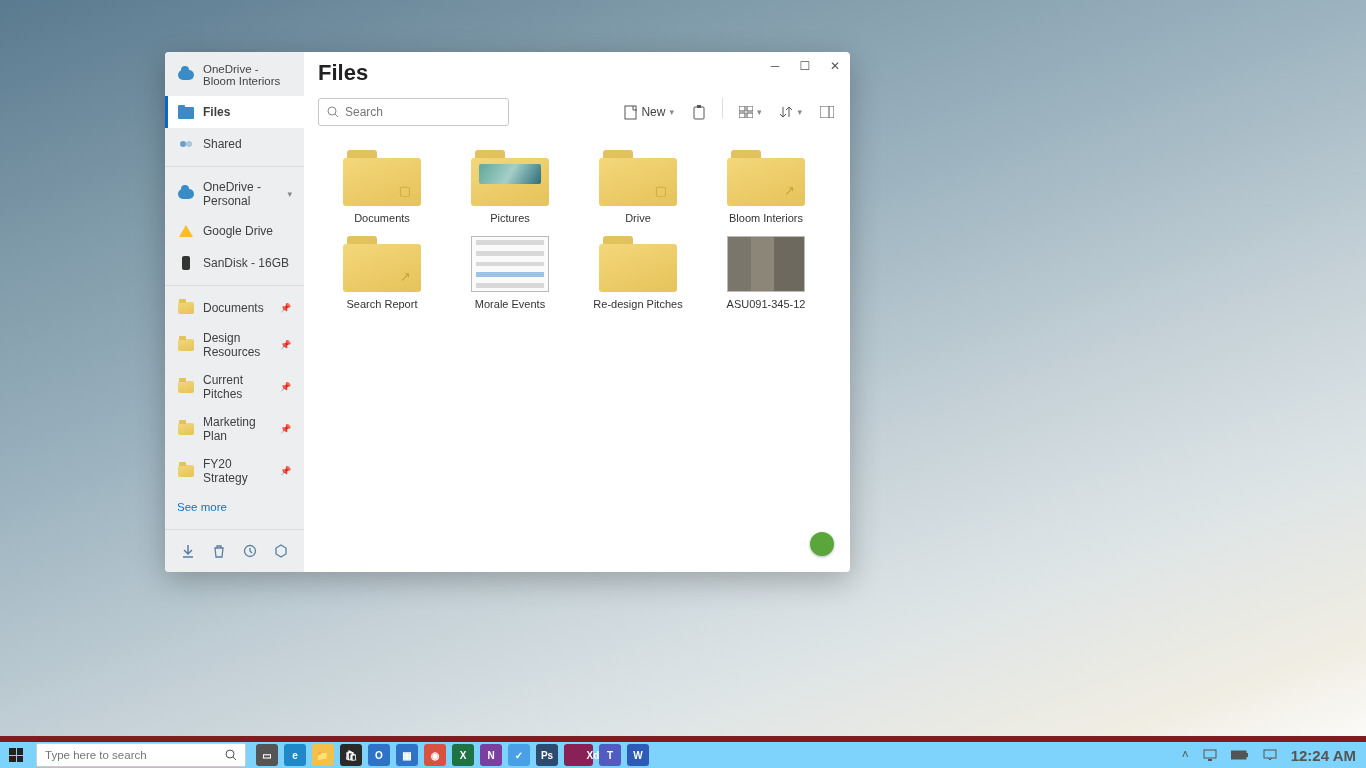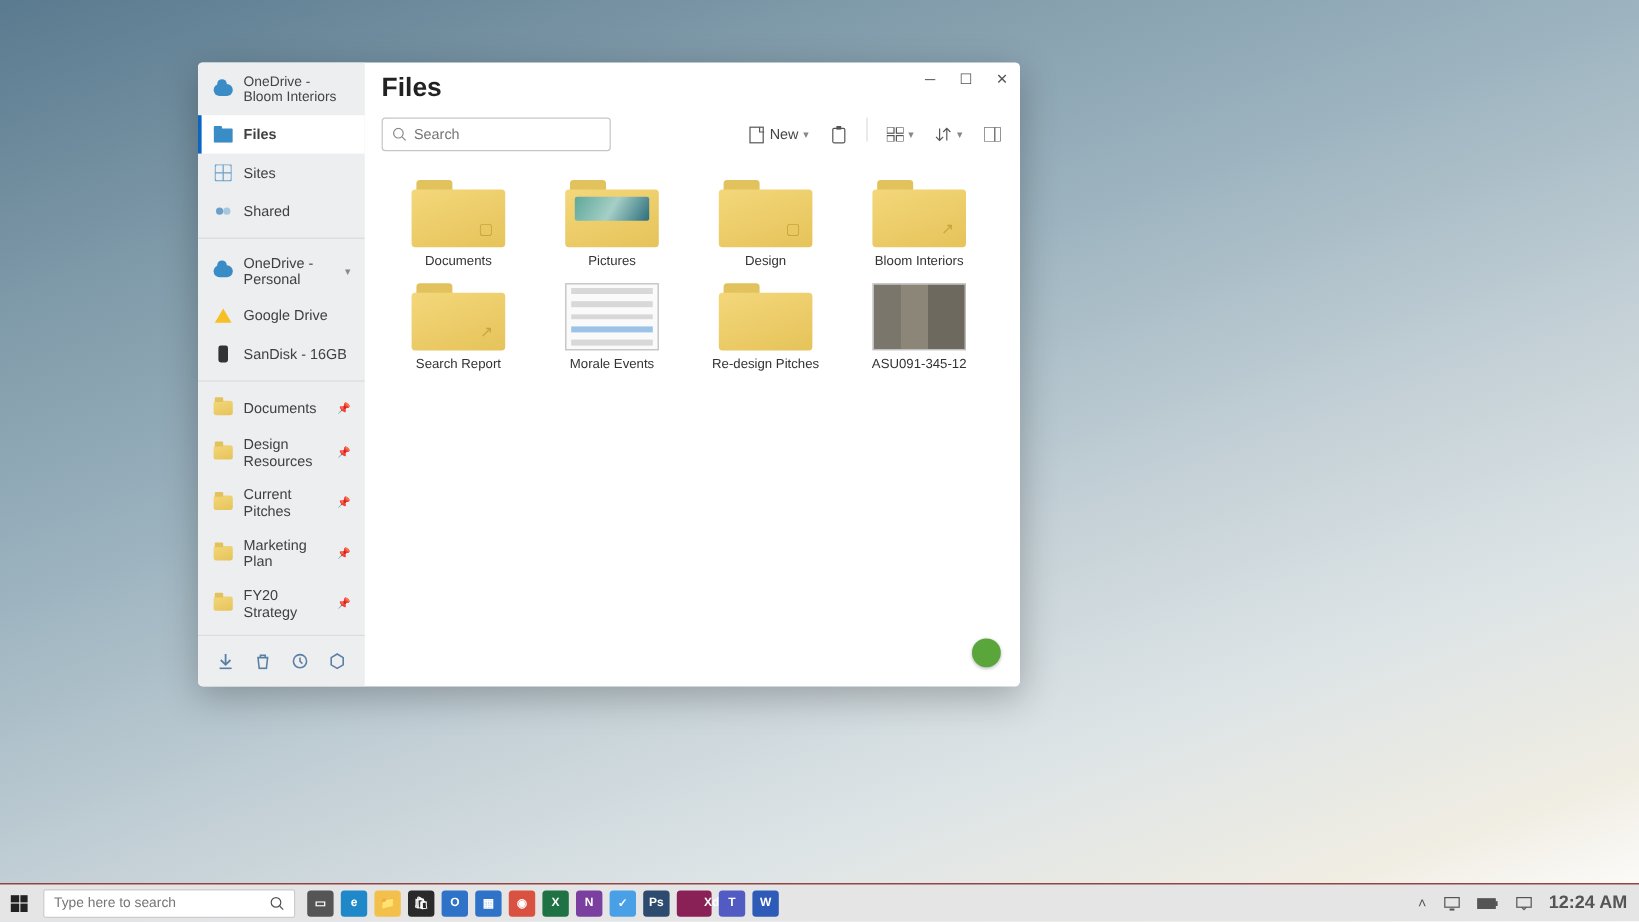--- a/index.html
+++ b/index.html
@@ -68,23 +68,23 @@
     width:78px; height:56px; background:#ddd; border:1px solid #bbb; display:flex; flex-direction:column;
   }
   .thumb.doc { background:#fafafa; }
   .thumb.doc .line { height:6px; margin:3px 4px; background:#d8d8d8; }
   .thumb.img { background:linear-gradient(90deg,#7b766c 30%,#8c8679 30% 60%,#6e695f 60%); }
 
   .fab { position:absolute; right:16px; bottom:16px; width:24px; height:24px; border-radius:50%; background:#5aa63a; box-shadow:0 1px 3px rgba(0,0,0,.3); cursor:pointer; }
 
   
   .taskbar {
-    position:absolute; left:0; right:0; bottom:0; height:32px; background:#e5e5e5;
+    position:absolute; left:0; right:0; bottom:0; height:32px; background:#7dd3fc;
     display:flex; align-items:center; font-size:11.5px; color:#333;
-    border-top:1px solid #7f1d1d;
+    border-top:6px solid #7f1d1d;
   }
   .start { width:32px; display:flex; align-items:center; justify-content:center; cursor:pointer; }
   .win-logo { width:14px; height:14px; display:grid; grid-template-columns:1fr 1fr; grid-template-rows:1fr 1fr; gap:1px; }
   .win-logo span { background:#222; }
   .searchbar { width:210px; height:24px; margin:0 4px; background:#fff; border:1px solid #ccc; display:flex; align-items:center; padding:0 8px; gap:6px; color:#777; border-radius:2px; }
   .searchbar input { border:none; outline:none; font-size:11.5px; flex:1; }
   .tb-icons { display:flex; align-items:center; gap:6px; padding:0 6px; }
   .tb-ico { width:22px; height:22px; border-radius:3px; display:flex; align-items:center; justify-content:center; cursor:pointer; font-size:12px; color:#fff; }
   .tray { margin-left:auto; display:flex; align-items:center; gap:14px; padding:0 10px; color:#555; }
   .tray .ic { cursor:pointer; font-size:12px; }
@@ -122,30 +122,20 @@
           <svg width="16" height="14">
               <rect x="0" y="2" width="16" height="12" rx="1" fill="#3a8cc7"></rect>
               <rect x="0" y="0" width="7" height="4" rx="1" fill="#3a8cc7"></rect>
             </svg>
         </span>
         <span>Files</span>
       </div>
       <div class="sb-row">
         <span class="ico">
           <svg width="14" height="14">
-              <rect width="14" height="14" rx="2" fill="none" stroke="#6aa0c9" stroke-width="1.5"></rect>
-              <line x1="0" y1="7" x2="14" y2="7" stroke="#6aa0c9"></line>
-              <line x1="7" y1="0" x2="7" y2="14" stroke="#6aa0c9"></line>
-            </svg>
-        </span>
-        <span>Sites</span>
-      </div>
-      <div class="sb-row">
-        <span class="ico">
-          <svg width="14" height="14">
               <circle cx="4" cy="7" r="3" fill="#6aa0c9"></circle>
               <circle cx="10" cy="7" r="3" fill="#a8c8de"></circle>
             </svg>
         </span>
         <span>Shared</span>
       </div>
 
       <div class="sb-sep"></div>
 
       <div class="sb-row">
@@ -314,21 +304,21 @@
       <div class="item">
         <div class="folder pic">
             <div class="overlay"></div>
           </div>
         <span>Pictures</span>
       </div>
       <div class="item">
         <div class="folder">
             <span class="glyph">▢</span>
           </div>
-        <span>Design</span>
+        <span>Drive</span>
       </div>
       <div class="item">
         <div class="folder">
             <span class="glyph">↗</span>
           </div>
         <span>Bloom Interiors</span>
       </div>
       <div class="item">
         <div class="folder">
             <span class="glyph">↗</span>

